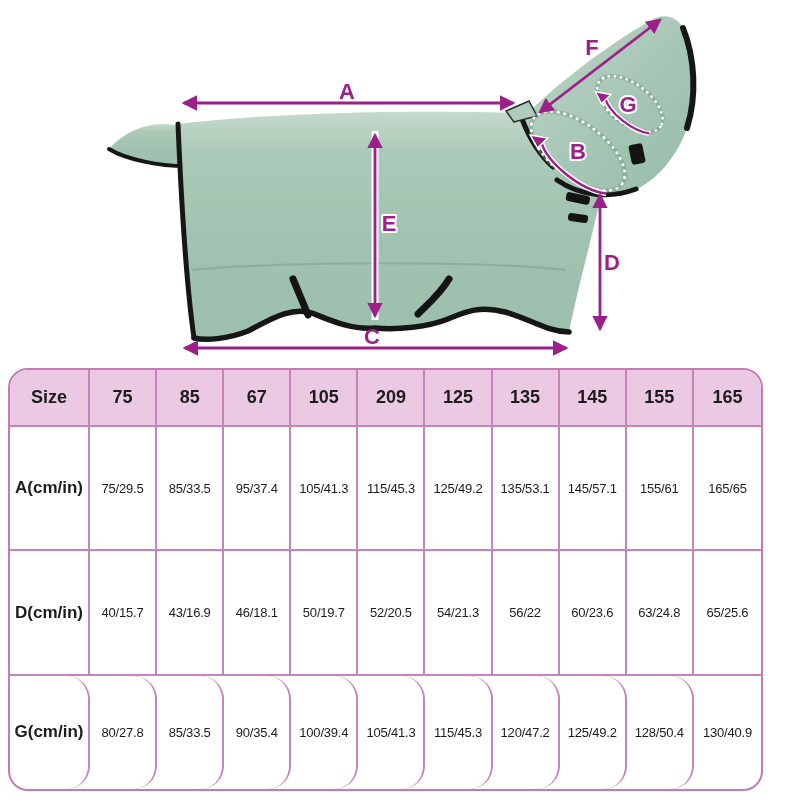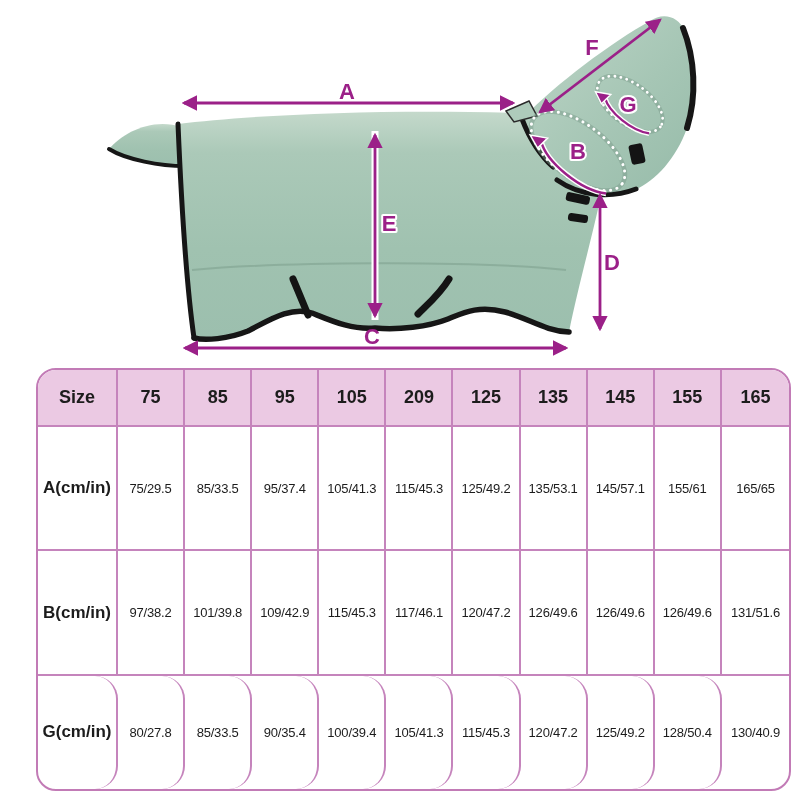--- a/index.html
+++ b/index.html
@@ -6,21 +6,21 @@
   body{font-family:"Liberation Sans",sans-serif;}
   .stage{position:relative;width:800px;height:800px;background:#ffffff;overflow:hidden;}
 
   
   .illustration{position:absolute;left:0;top:0;width:800px;height:368px;}
   .mlabel{font-family:"Liberation Sans",sans-serif;font-weight:bold;font-size:22px;fill:#9b2088;text-anchor:middle;}
   .mlabel.cased{stroke:#ffffff;stroke-width:4px;paint-order:stroke;stroke-linejoin:round;}
 
   
   .size-table-wrap{
-    position:absolute;left:36px;top:368px;width:751px;height:419px;
+    position:absolute;left:8px;top:368px;width:751px;height:419px;
     border:2.5px solid #c27bb6;border-radius:20px;overflow:hidden;background:#ffffff;
   }
   table.size-table{
     width:100%;height:100%;border-collapse:separate;border-spacing:0;table-layout:fixed;
     color:#1c1c1c;
   }
   table.size-table th,table.size-table td{
     border-right:2.5px solid #c584bc;border-bottom:2.5px solid #c584bc;
     text-align:center;vertical-align:middle;padding:0 1px;overflow:hidden;white-space:nowrap;
   }
@@ -146,21 +146,21 @@
           <col>
           <col>
           <col>
           <col>
       </colgroup>
       <thead>
         <tr>
             <th>Size</th>
             <th>75</th>
             <th>85</th>
-            <th>95</th>
+            <th>67</th>
             <th>105</th>
             <th>209</th>
             <th>125</th>
             <th>135</th>
             <th>145</th>
             <th>155</th>
             <th>165</th>
           </tr>
       </thead>
       <tbody>
@@ -171,31 +171,31 @@
             <td>95/37.4</td>
             <td>105/41.3</td>
             <td>115/45.3</td>
             <td>125/49.2</td>
             <td>135/53.1</td>
             <td>145/57.1</td>
             <td>155/61</td>
             <td>165/65</td>
           </tr>
           <tr>
-            <th>B(cm/in)</th>
-            <td>97/38.2</td>
-            <td>101/39.8</td>
-            <td>109/42.9</td>
-            <td>115/45.3</td>
-            <td>117/46.1</td>
-            <td>120/47.2</td>
-            <td>126/49.6</td>
-            <td>126/49.6</td>
-            <td>126/49.6</td>
-            <td>131/51.6</td>
+            <th>D(cm/in)</th>
+            <td>40/15.7</td>
+            <td>43/16.9</td>
+            <td>46/18.1</td>
+            <td>50/19.7</td>
+            <td>52/20.5</td>
+            <td>54/21.3</td>
+            <td>56/22</td>
+            <td>60/23.6</td>
+            <td>63/24.8</td>
+            <td>65/25.6</td>
           </tr>
           <tr>
             <th>G(cm/in)</th>
             <td>80/27.8</td>
             <td>85/33.5</td>
             <td>90/35.4</td>
             <td>100/39.4</td>
             <td>105/41.3</td>
             <td>115/45.3</td>
             <td>120/47.2</td>

